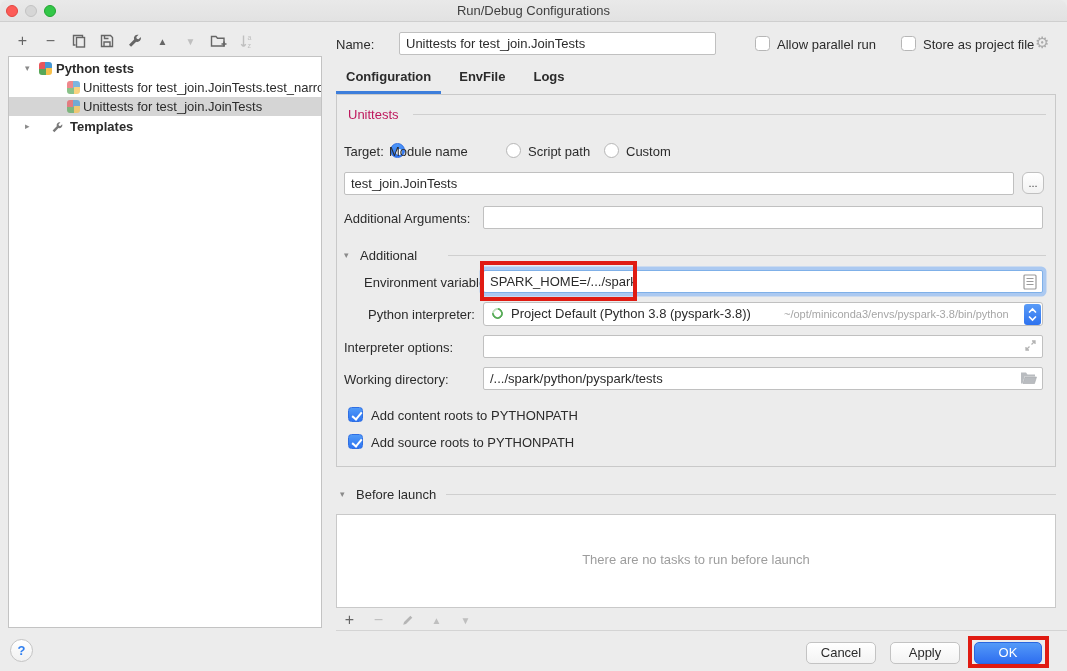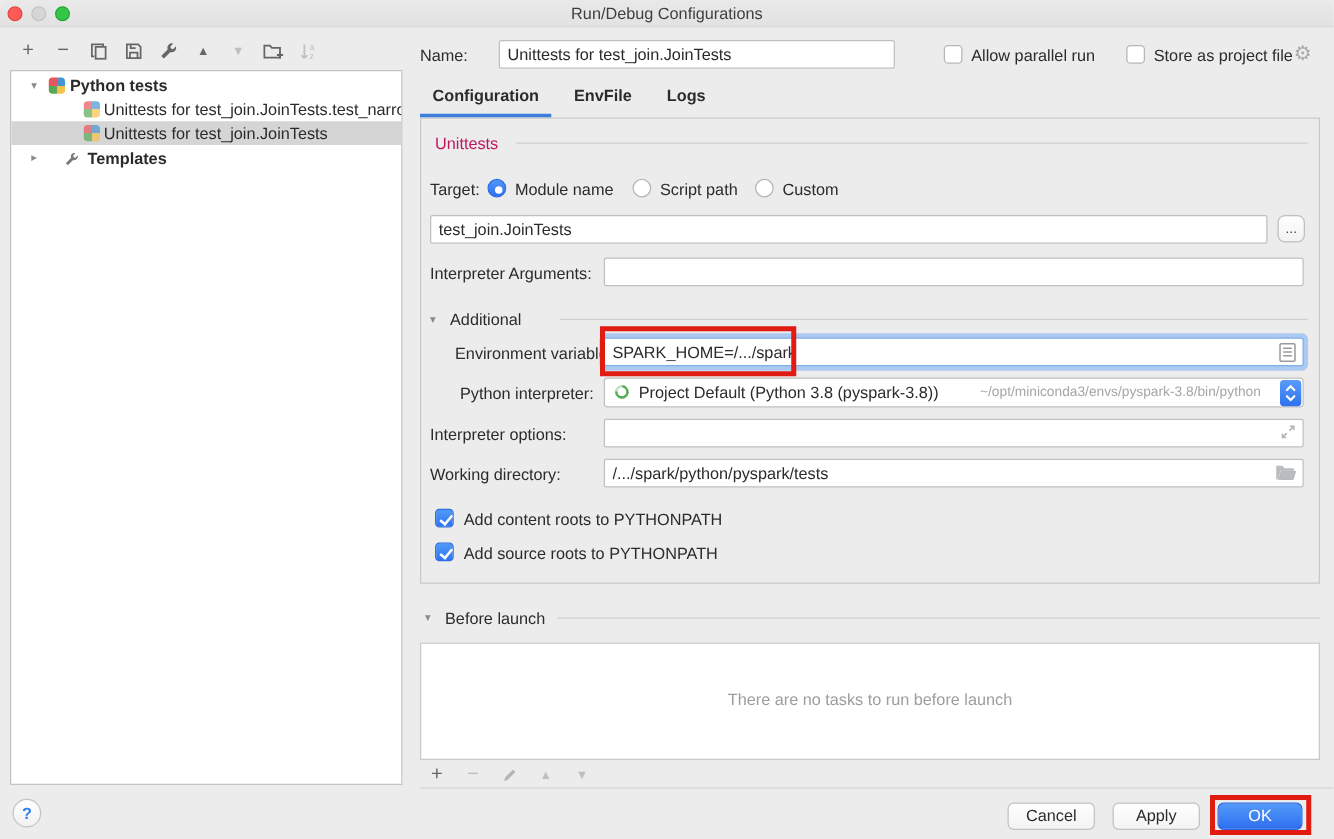--- a/index.html
+++ b/index.html
@@ -189,30 +189,30 @@
   <div class="tab"><span>Logs</span></div>
 </div>
 
 <div class="panel"></div>
 
 <span class="group-title" style="left:348px; top:107px;">Unittests</span>
 <div class="hline" style="left:413px; top:114px; width:633px;"></div>
 
 <span class="lbl" style="left:344px; top:144px;">Target:</span>
 <span class="radio sel" style="left:390px; top:143px;"></span>
-<span class="lbl" style="left:412px; top:144px;">Module name</span>
+<span class="lbl" style="left:389px; top:144px;">Module name</span>
 <span class="radio" style="left:506px; top:143px;"></span>
 <span class="lbl" style="left:528px; top:144px;">Script path</span>
 <span class="radio" style="left:604px; top:143px;"></span>
 <span class="lbl" style="left:626px; top:144px;">Custom</span>
 
 <input class="field" style="left: 344px; top: 172px; width: 670px;" value="test_join.JoinTests">
 <div class="mini-btn" style="left:1022px; top:172px;">...</div>
 
-<span class="lbl" style="left:344px; top:211px;">Interpreter Arguments:</span>
+<span class="lbl" style="left:344px; top:211px;">Additional Arguments:</span>
 <input class="field" style="left: 483px; top: 206px; width: 560px;" value="">
 
 <span class="sec-arrow" style="left:344px; top:250px;">▾</span>
 <span class="lbl" style="left:360px; top:248px;">Additional</span>
 <div class="hline" style="left:448px; top:255px; width:598px;"></div>
 
 <span class="lbl" style="left:344px; top:275px;margin-left:20px;">Environment variables:</span>
 <input class="field focus-field" style="left: 483px; top: 270px; width: 560px;" value="SPARK_HOME=/.../spark">
 <span class="field-icon" style="left:1023px; top:274px;">
   <svg width="14" height="16" viewBox="0 0 14 16">

